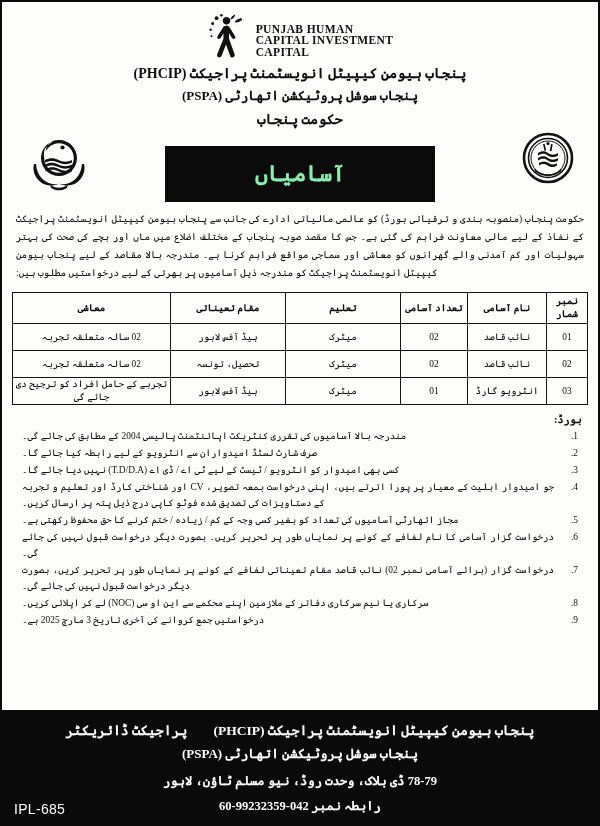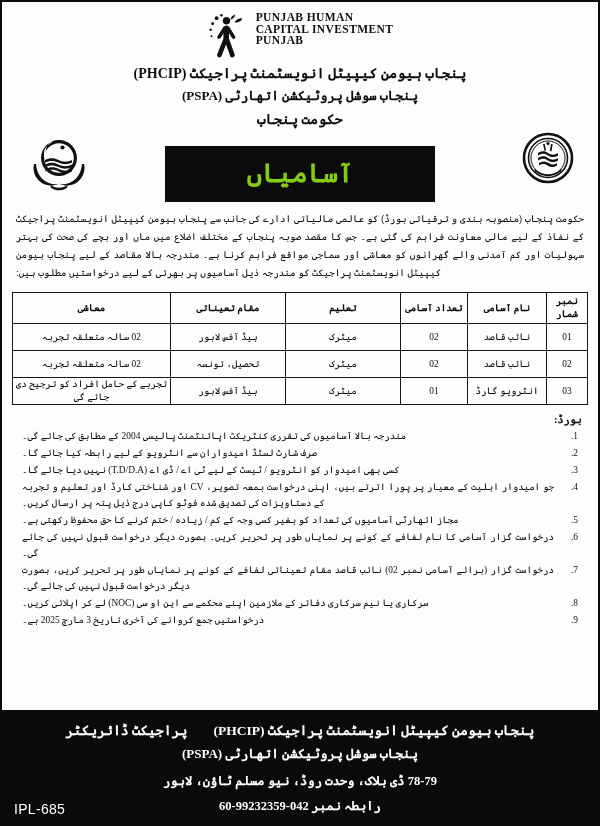--- a/index.html
+++ b/index.html
@@ -24,21 +24,21 @@
     width:100%;
     height:100%;
     box-sizing:border-box;
     padding:4px 6px 0 6px;
   }
 
   
   .logo-row{
     display:flex;
     justify-content:center;
-    align-items:flex-start;
+    align-items:flex-end;
     gap:7px;
     margin-top:6px;
     direction:ltr;
   }
   .logo-mark{width:42px;height:46px;flex:0 0 auto;}
   .logo-text{
     font-family:"Liberation Serif", serif;
     font-weight:bold;
     font-size:11.5px;
     line-height:11.5px;
@@ -77,38 +77,38 @@
     transform:translateX(-50%);
     top:16px;
     width:270px;
     height:56px;
     background:#0b0b0b;
     display:flex;
     align-items:center;
     justify-content:center;
   }
   .banner span{
-    color:#84cc16;
-    font-size:26px;
+    color:#86efac;
+    font-size:22px;
     font-weight:bold;
     font-family:"Liberation Serif", serif;
     letter-spacing:1px;
     line-height:1;
   }
 
   
   .intro{
     margin:6px 8px 0 8px;
     font-size:9.6px;
     line-height:18px;
     text-align:justify;
     text-align-last:left;
     color:#111;
     direction:rtl;
-    font-family:Liberation Sans, sans-serif;
+    font-family:Liberation Serif, serif;
   }
   .intro p{margin:0;}
 
   
   table.jobs{
     margin:10px auto 0 auto;
     width:545px;
     border-collapse:collapse;
     direction:rtl;
     font-size:9.4px;
@@ -237,21 +237,21 @@
             <circle cx="5.6" cy="11.4" r="1.5"></circle>
             <circle cx="3.6" cy="17.8" r="1.2"></circle>
             <circle cx="14.4" cy="3.2" r="1.3"></circle>
             <circle cx="4.5" cy="24.2" r="1"></circle>
           </g>
         </svg>
       </span>
       <span class="logo-text">
         <div>PUNJAB HUMAN</div>
         <div>CAPITAL INVESTMENT</div>
-        <div>PUNJAB</div>
+        <div>CAPITAL</div>
       </span>
     </div>
 
     <div class="ur-title t1">پنجاب ہیومن کیپیٹل انویسٹمنٹ پراجیکٹ (PHCIP)</div>
     <div class="ur-title t2">پنجاب سوشل پروٹیکشن اتھارٹی (PSPA)</div>
     <div class="ur-title t3">حکومت پنجاب</div>
 
     <div class="crest-band">
 
       <span class="crest-left">

